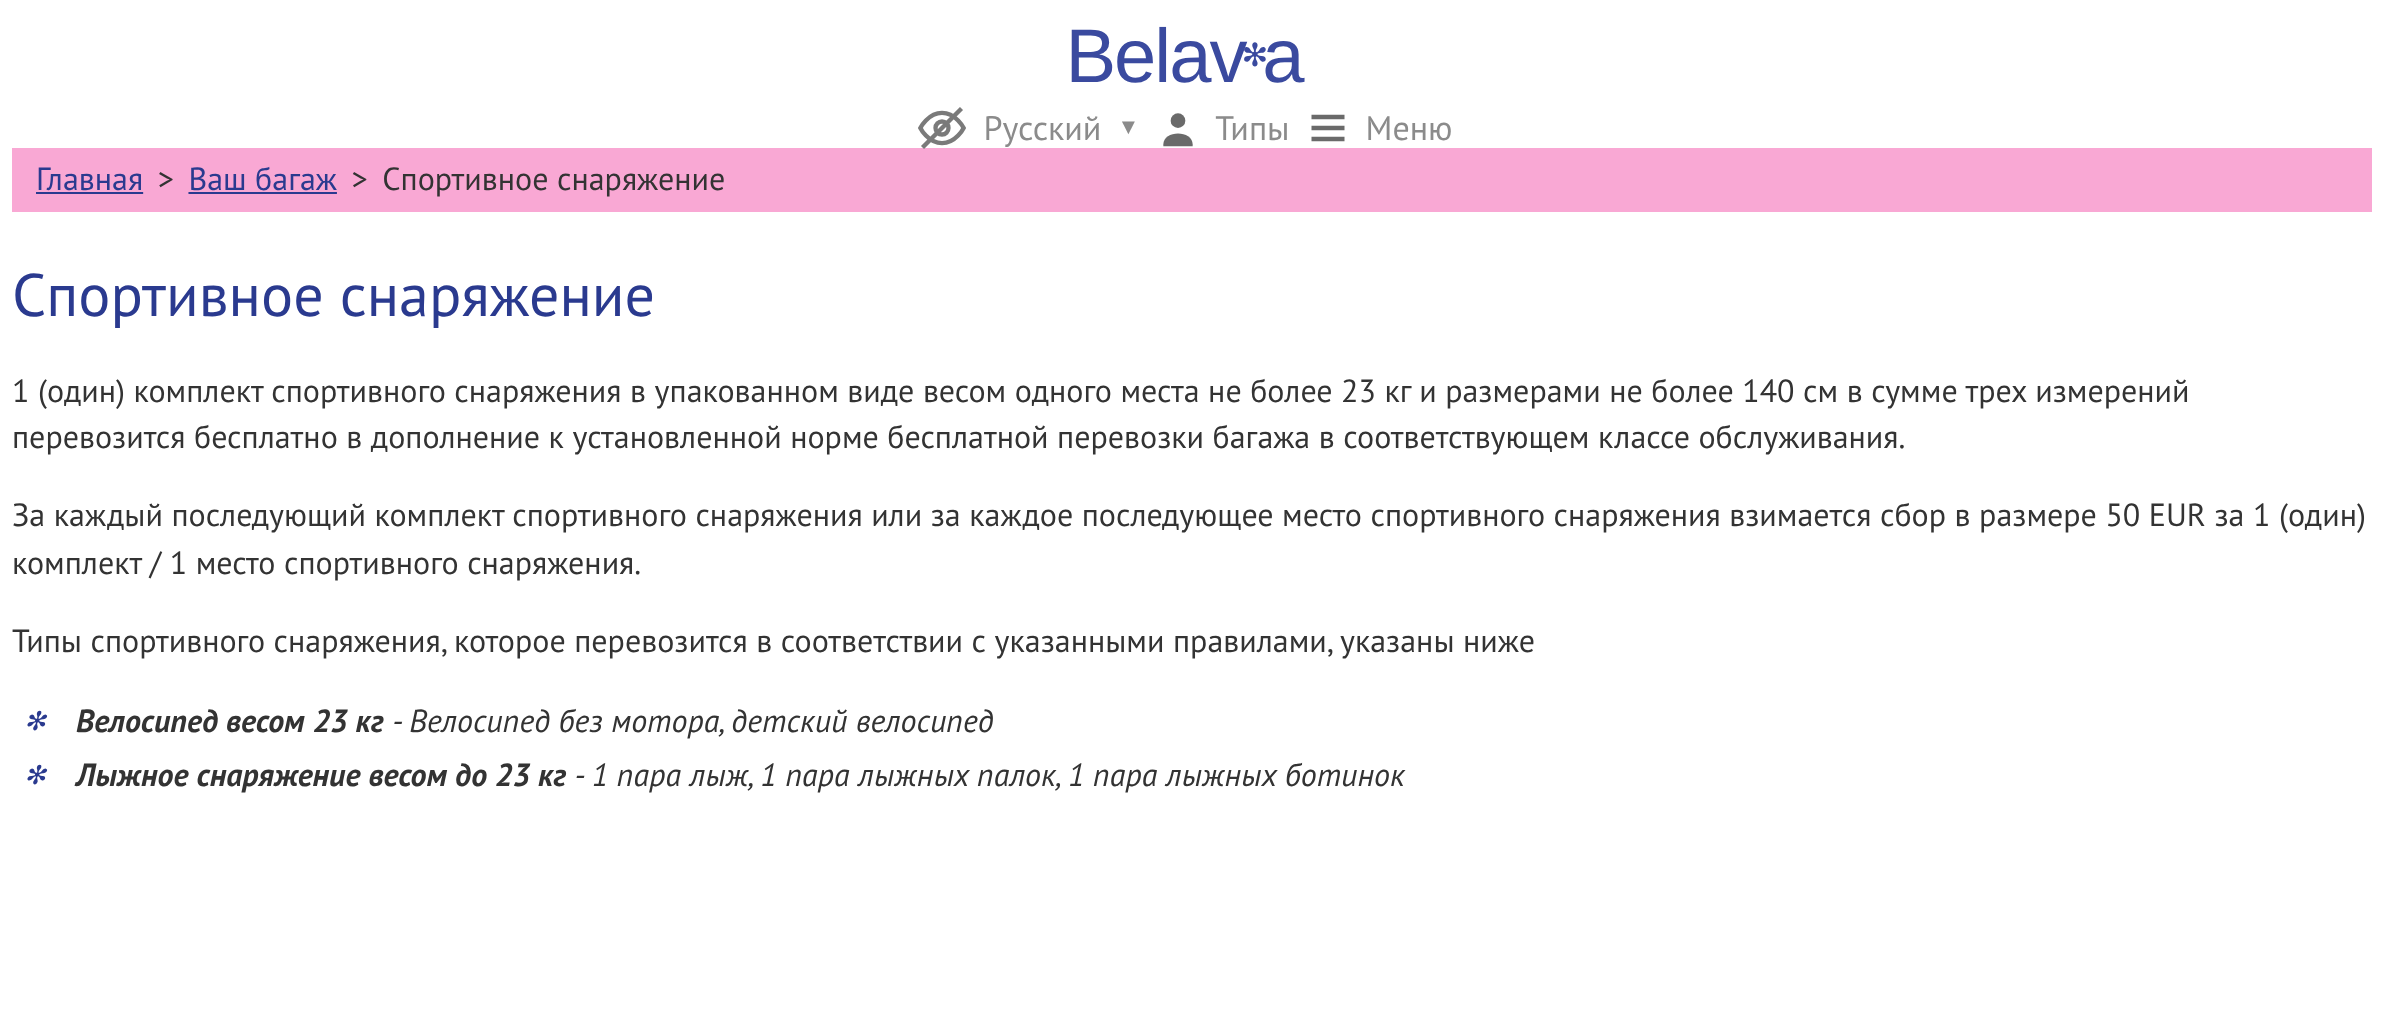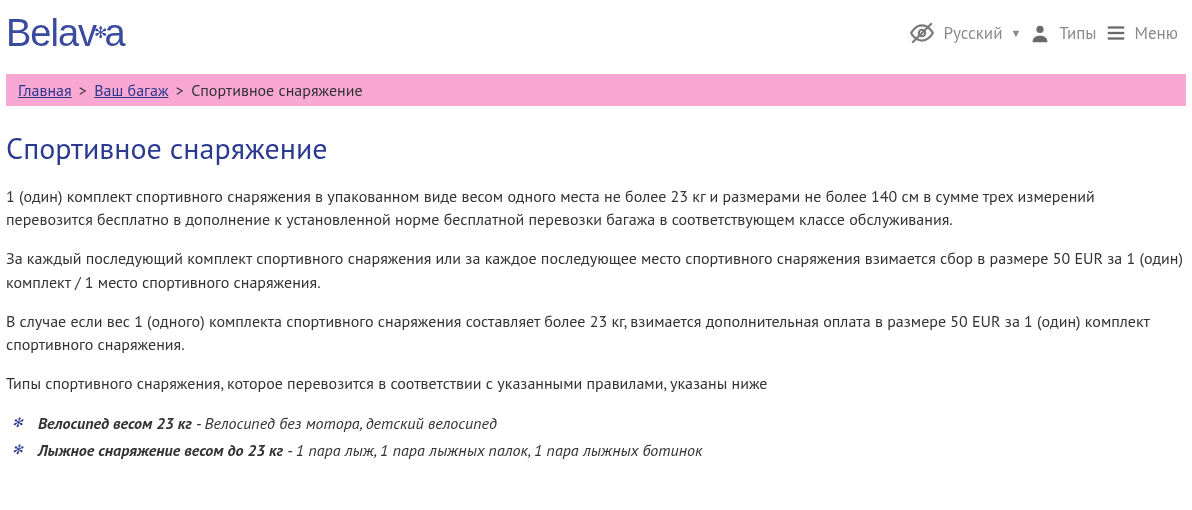--- a/index.html
+++ b/index.html
@@ -8,20 +8,21 @@
       color: #333;
       background: #fff;
       width: 1192px;
     }
     .header {
       display: flex;
       align-items: center;
       justify-content: space-between;
       padding: 8px 14px 4px 6px;
       height: 62px;
+      flex-direction: column;
     }
     .logo {
       color: #3a4a9f;
       font-size: 38px;
       font-weight: 400;
       letter-spacing: -1px;
       display: flex;
       align-items: baseline;
       font-family: "Segoe UI", Arial, sans-serif;
     }
@@ -159,19 +160,18 @@
   <span class="sep">&gt;</span>
   <a href="#">Ваш багаж</a>
   <span class="sep">&gt;</span>
   <span class="current">Спортивное снаряжение</span>
 </div>
 
 <div class="content">
   <h1 class="page-title">Спортивное снаряжение</h1>
   <p class="para">1 (один) комплект спортивного снаряжения в упакованном виде весом одного места не более 23 кг и размерами не более 140 см в сумме трех измерений перевозится бесплатно в дополнение к установленной норме бесплатной перевозки багажа в соответствующем классе обслуживания.</p>
   <p class="para">За каждый последующий комплект спортивного снаряжения или за каждое последующее место спортивного снаряжения взимается сбор в размере 50 EUR за 1 (один) комплект / 1 место спортивного снаряжения.</p>
-  <p class="para">В случае если вес 1 (одного) комплекта спортивного снаряжения составляет более 23 кг, взимается дополнительная оплата в размере 50 EUR за 1 (один) комплект спортивного снаряжения.</p>
   <p class="para">Типы спортивного снаряжения, которое перевозится в соответствии с указанными правилами, указаны ниже</p>
   <ul class="eq-list">
     <li><span class="bold">Велосипед весом 23 кг</span><span> - Велосипед без мотора, детский велосипед</span></li>
     <li><span class="bold">Лыжное снаряжение весом до 23 кг</span><span> - 1 пара лыж, 1 пара лыжных палок, 1 пара лыжных ботинок</span></li>
   </ul>
 </div>
 
 </body></html>

